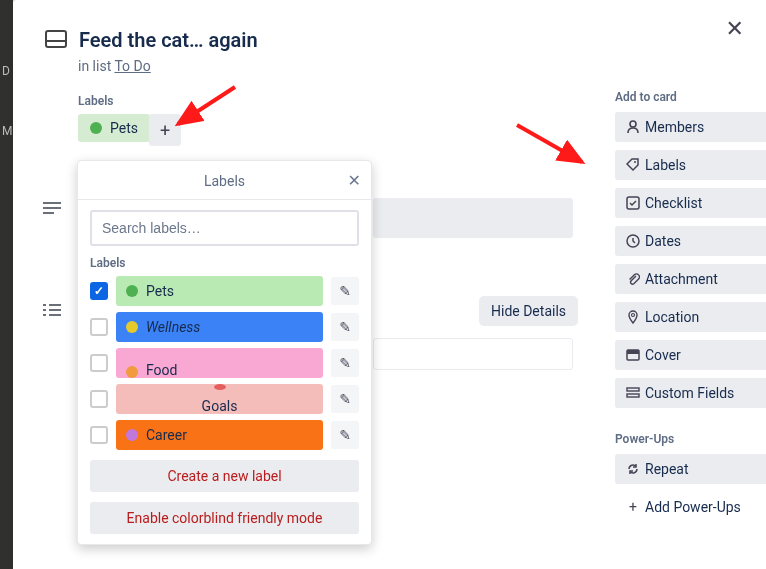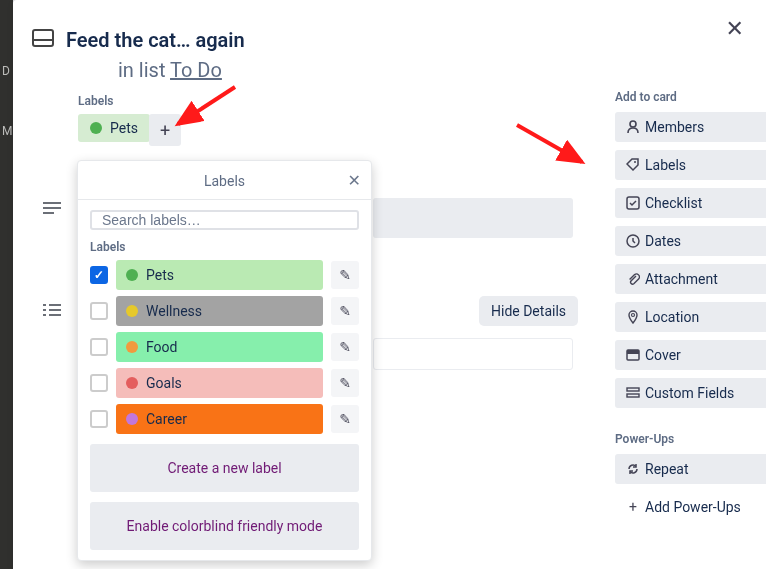--- a/index.html
+++ b/index.html
@@ -18,24 +18,24 @@
     .card {
       position:absolute;
       left:13px; top:0;
       width:753px; height:569px;
       background:#fff;
       border-radius:4px 0 0 0;
       box-shadow: 0 2px 6px rgba(0,0,0,0.1);
     }
     .close-card { position:absolute; top:18px; right:22px; color:#445; font-size:22px; line-height:1; cursor:pointer; }
 
-    .title-row { position:absolute; top:28px; left:19px; display:flex; align-items:center; gap:12px; }
+    .title-row { position:absolute; top:28px; left:32px; display:flex; align-items:flex-end; gap:12px; }
     .title-row .win-icon { color:#444; }
     .title { font-size:20px; font-weight:600; color:#172b4d; }
-    .list-row { position:absolute; top:58px; left:65px; font-size:20px; color:#5e6c84;margin-left:40px; }
+    .list-row { position:absolute; top:58px; left:65px; font-size:14px; color:#5e6c84; }
     .list-row .link { text-decoration: underline; }
 
     .labels-heading { position:absolute; top:94px; left:65px; font-size:12px; font-weight:600; color:#5e6c84; }
     .label-chip {
       position:absolute; top:114px; left:65px;
       background:#d6ecd2; border-radius:3px;
       padding:6px 12px; display:flex; align-items:center; gap:8px;
       font-size:14px; color:#172b4d;
     }
     .dot { width:12px; height:12px; border-radius:50%; display:inline-block; }
@@ -59,46 +59,46 @@
       position:absolute; top:160px; left:64px;
       width:295px; background:#fff;
       border-radius:4px; box-shadow: 0 4px 12px rgba(0,0,0,0.2);
       border:1px solid #e6e8eb;
       padding:0 0 10px 0;
     }
     .pop-header { position:relative; text-align:center; padding:12px 0 10px; font-size:14px; color:#5e6c84; border-bottom:1px solid #e6e8eb; }
     .pop-close { position:absolute; right:10px; top:10px; cursor:pointer; font-size:16px; color:#6b778c; }
     .pop-body { padding:10px 12px 0; }
     .search-input {
-      width:100%; padding:0 10px; border:2px solid #dfe1e6;
+      width:100%; padding:8px 10px; border:2px solid #dfe1e6;
       border-radius:3px; font-size:14px; color:#c2410c;
     }
     .search-input::placeholder { color:#6b778c; }
     .pop-labels-title { margin:10px 0 6px; font-size:12px; font-weight:600; color:#5e6c84; }
     .label-row { display:flex; align-items:center; gap:8px; margin-bottom:6px; }
     .checkbox {
       width:18px; height:18px; border:2px solid #ccc; border-radius:3px;
       display:flex; align-items:center; justify-content:center; flex-shrink:0;
     }
     .checkbox.checked { background:#0c66e4; border-color:#0c66e4; }
     .checkbox.checked::after { content:"✓"; color:#fff; font-size:12px; font-weight:bold; }
     .color-bar { flex:1; height:30px; border-radius:3px; display:flex; align-items:center; padding:0 10px; gap:8px; font-size:14px; color:#172b4d; }
     .bar-green { background:#baeab3; }
-    .bar-yellow { background:#a3a3a3; }
-    .bar-orange { background:#86efac; }
-    .bar-red { background:#f5bdba; }
+    .bar-yellow { background:#3b82f6;font-style:italic; }
+    .bar-orange { background:#f9a8d4;align-items:flex-end; }
+    .bar-red { background:#f5bdba;flex-direction:column; }
     .bar-purple { background:#f97316; }
     .pencil {
       width:28px; height:28px; border-radius:3px; background:#f4f5f7;
       display:flex; align-items:center; justify-content:center; cursor:pointer;
       font-size:14px; color:#445;
     }
     .pop-btn {
-      margin:10px 12px 0; padding:16px 0; text-align:center;
-      background:#eaecf0; border-radius:3px; font-size:14px; color:#701a75; cursor:pointer;
+      margin:10px 12px 0; padding:8px 0; text-align:center;
+      background:#eaecf0; border-radius:3px; font-size:14px; color:#b91c1c; cursor:pointer;
     }
 
     
     .sidebar { position:absolute; top:90px; left:602px; width:164px; }
     .sidebar-heading { font-size:12px; font-weight:600; color:#5e6c84; margin-bottom:8px; }
     .sidebar-btn {
       display:flex; align-items:center; gap:4px;
       background:#eaecf0; border-radius:3px;
       padding:7px 10px; margin-bottom:8px;
       font-size:14px; color:#172b4d; cursor:pointer;

